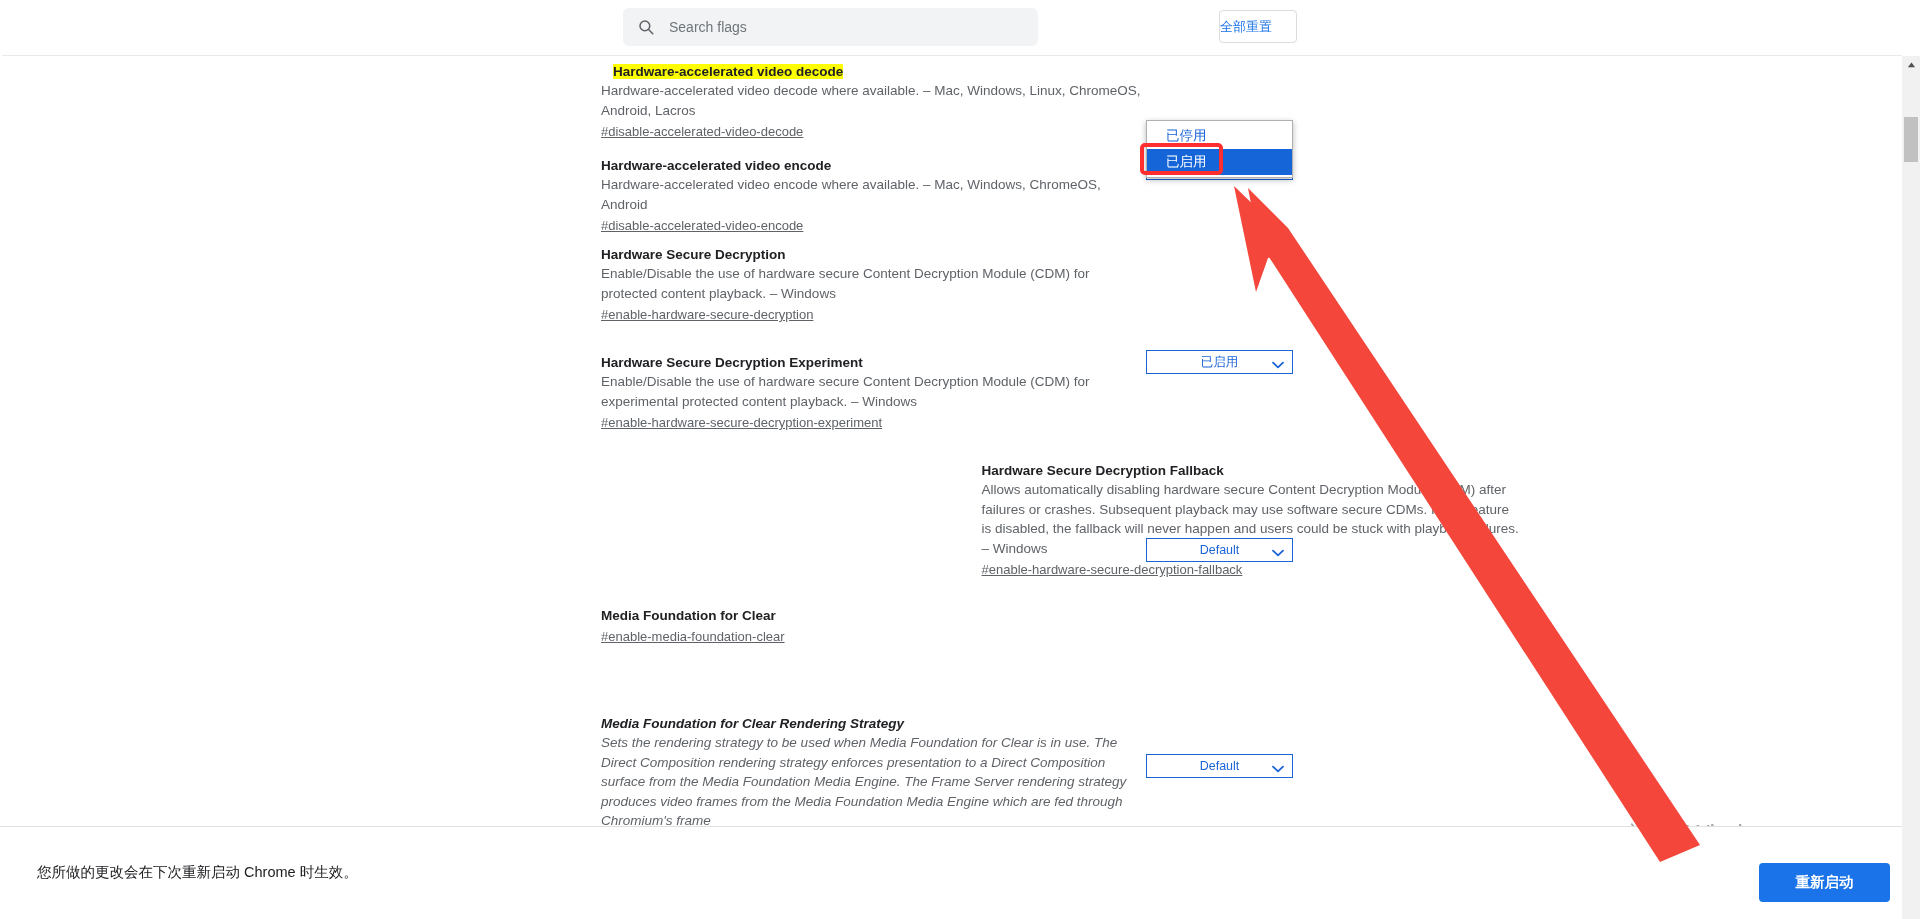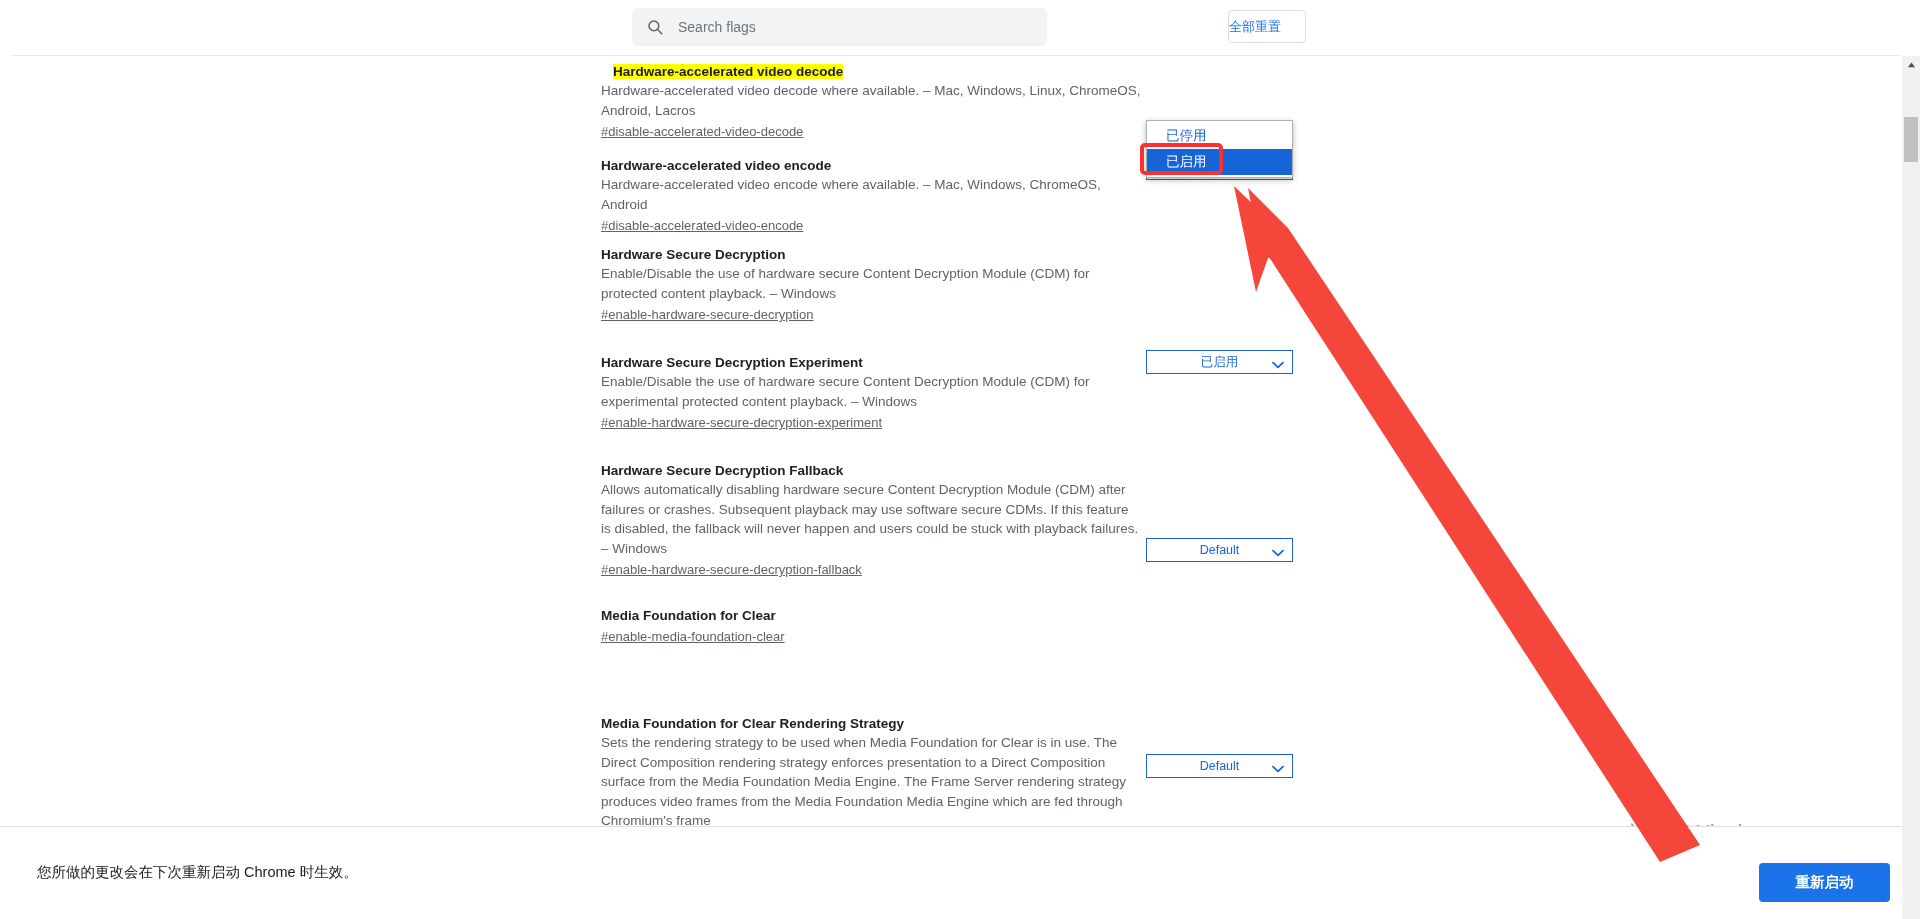--- a/index.html
+++ b/index.html
@@ -13,21 +13,21 @@
   #app {
     position: relative;
     width: 1920px;
     height: 919px;
     background: #ffffff;
   }
 
   
   .header {
     position: absolute;
-    left: 11px; top: 0;
+    left: 2px; top: 0;
     width: 1902px;
     height: 56px;
     background: #ffffff;
     border-bottom: 1px solid #e8eaed;
     z-index: 5;
   }
   .search-box {
     position: absolute;
     left: 621px; top: 8px;
     width: 415px; height: 38px;
@@ -348,38 +348,38 @@
         <div class="flag-select" style="left:1146px; top:401px;">
           <span class="sel-label">Default</span>
           <span class="caret">
             <svg viewBox="0 0 12 8" width="12" height="8">
                 <path d="M1 1.6 L6 6.4 L11 1.6" fill="none" stroke="#1a63d8" stroke-width="1.8" stroke-linecap="round" stroke-linejoin="round"></path>
               </svg>
           </span>
         </div>
       </div>
 
-      <div class="flag-row" style="height:145px;">
+      <div class="flag-row" style="height:145px;justify-content:center;">
         <div class="flag-text">
           <div><span class="flag-title">Hardware Secure Decryption Fallback</span></div>
           <div class="flag-desc">Allows automatically disabling hardware secure Content Decryption Module (CDM) after failures or crashes. Subsequent playback may use software secure CDMs. If this feature is disabled, the fallback will never happen and users could be stuck with playback failures. – Windows</div>
           <a class="flag-link">#enable-hardware-secure-decryption-fallback</a>
         </div>
 
       </div>
 
       <div class="flag-row" style="height:108px;">
         <div class="flag-text">
           <div><span class="flag-title">Media Foundation for Clear</span></div>
           <a class="flag-link">#enable-media-foundation-clear</a>
         </div>
 
       </div>
 
-      <div class="flag-row" style="height:120px;">
+      <div class="flag-row" style="height:120px;font-style:italic;">
         <div class="flag-text">
           <div><span class="flag-title">Media Foundation for Clear Rendering Strategy</span></div>
           <div class="flag-desc">Sets the rendering strategy to be used when Media Foundation for Clear is in use. The Direct Composition rendering strategy enforces presentation to a Direct Composition surface from the Media Foundation Media Engine. The Frame Server rendering strategy produces video frames from the Media Foundation Media Engine which are fed through Chromium's frame</div>
         </div>
 
       </div>
 
     </div>
   </div>
 

